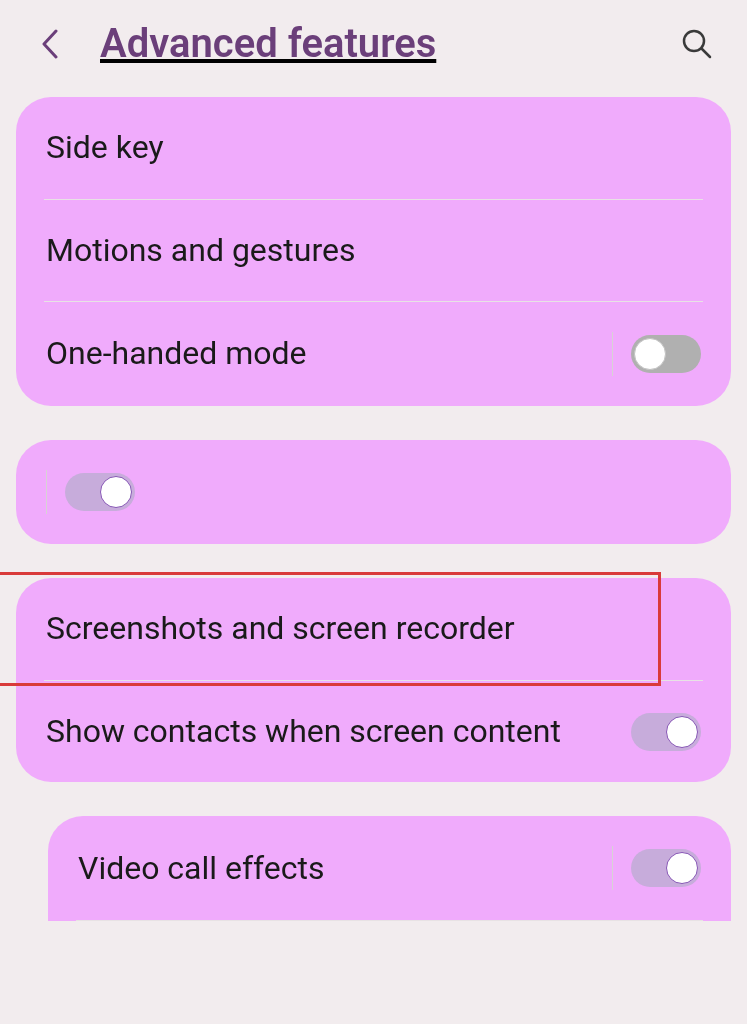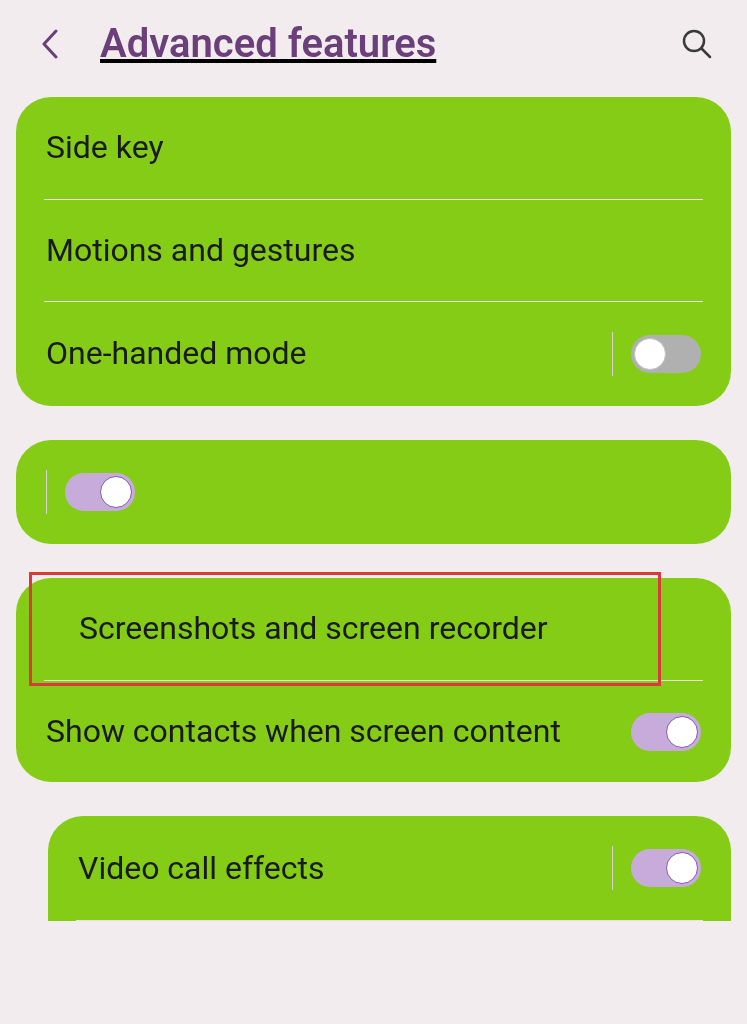--- a/index.html
+++ b/index.html
@@ -45,21 +45,21 @@
       display: flex;
       align-items: center;
       justify-content: center;
       cursor: pointer;
     }
     .search-icon svg {
       width: 32px;
       height: 32px;
     }
     .card {
-      background: #84cc16;
+      background: #f0abfc;
       border-radius: 35px;
       margin: 0 16px 34px 16px;
     }
     .setting-row {
       display: flex;
       align-items: center;
       padding: 30px 30px;
       min-height: 100px;
       cursor: pointer;
     }
@@ -112,21 +112,20 @@
       right: 3px;
       top: 3px;
       width: 32px;
       height: 32px;
       background: #fff;
       border-radius: 50%;
       border: 1.5px solid #8756b5;
     }
     .highlighted-row {
       position: relative;
-      margin-left: 33px;
     }
     .highlighted-row::before {
       content: '';
       position: absolute;
       left: -20px;
       top: -6px;
       right: 70px;
       bottom: -6px;
       border: 3px solid #d93a3a;
       pointer-events: none;

